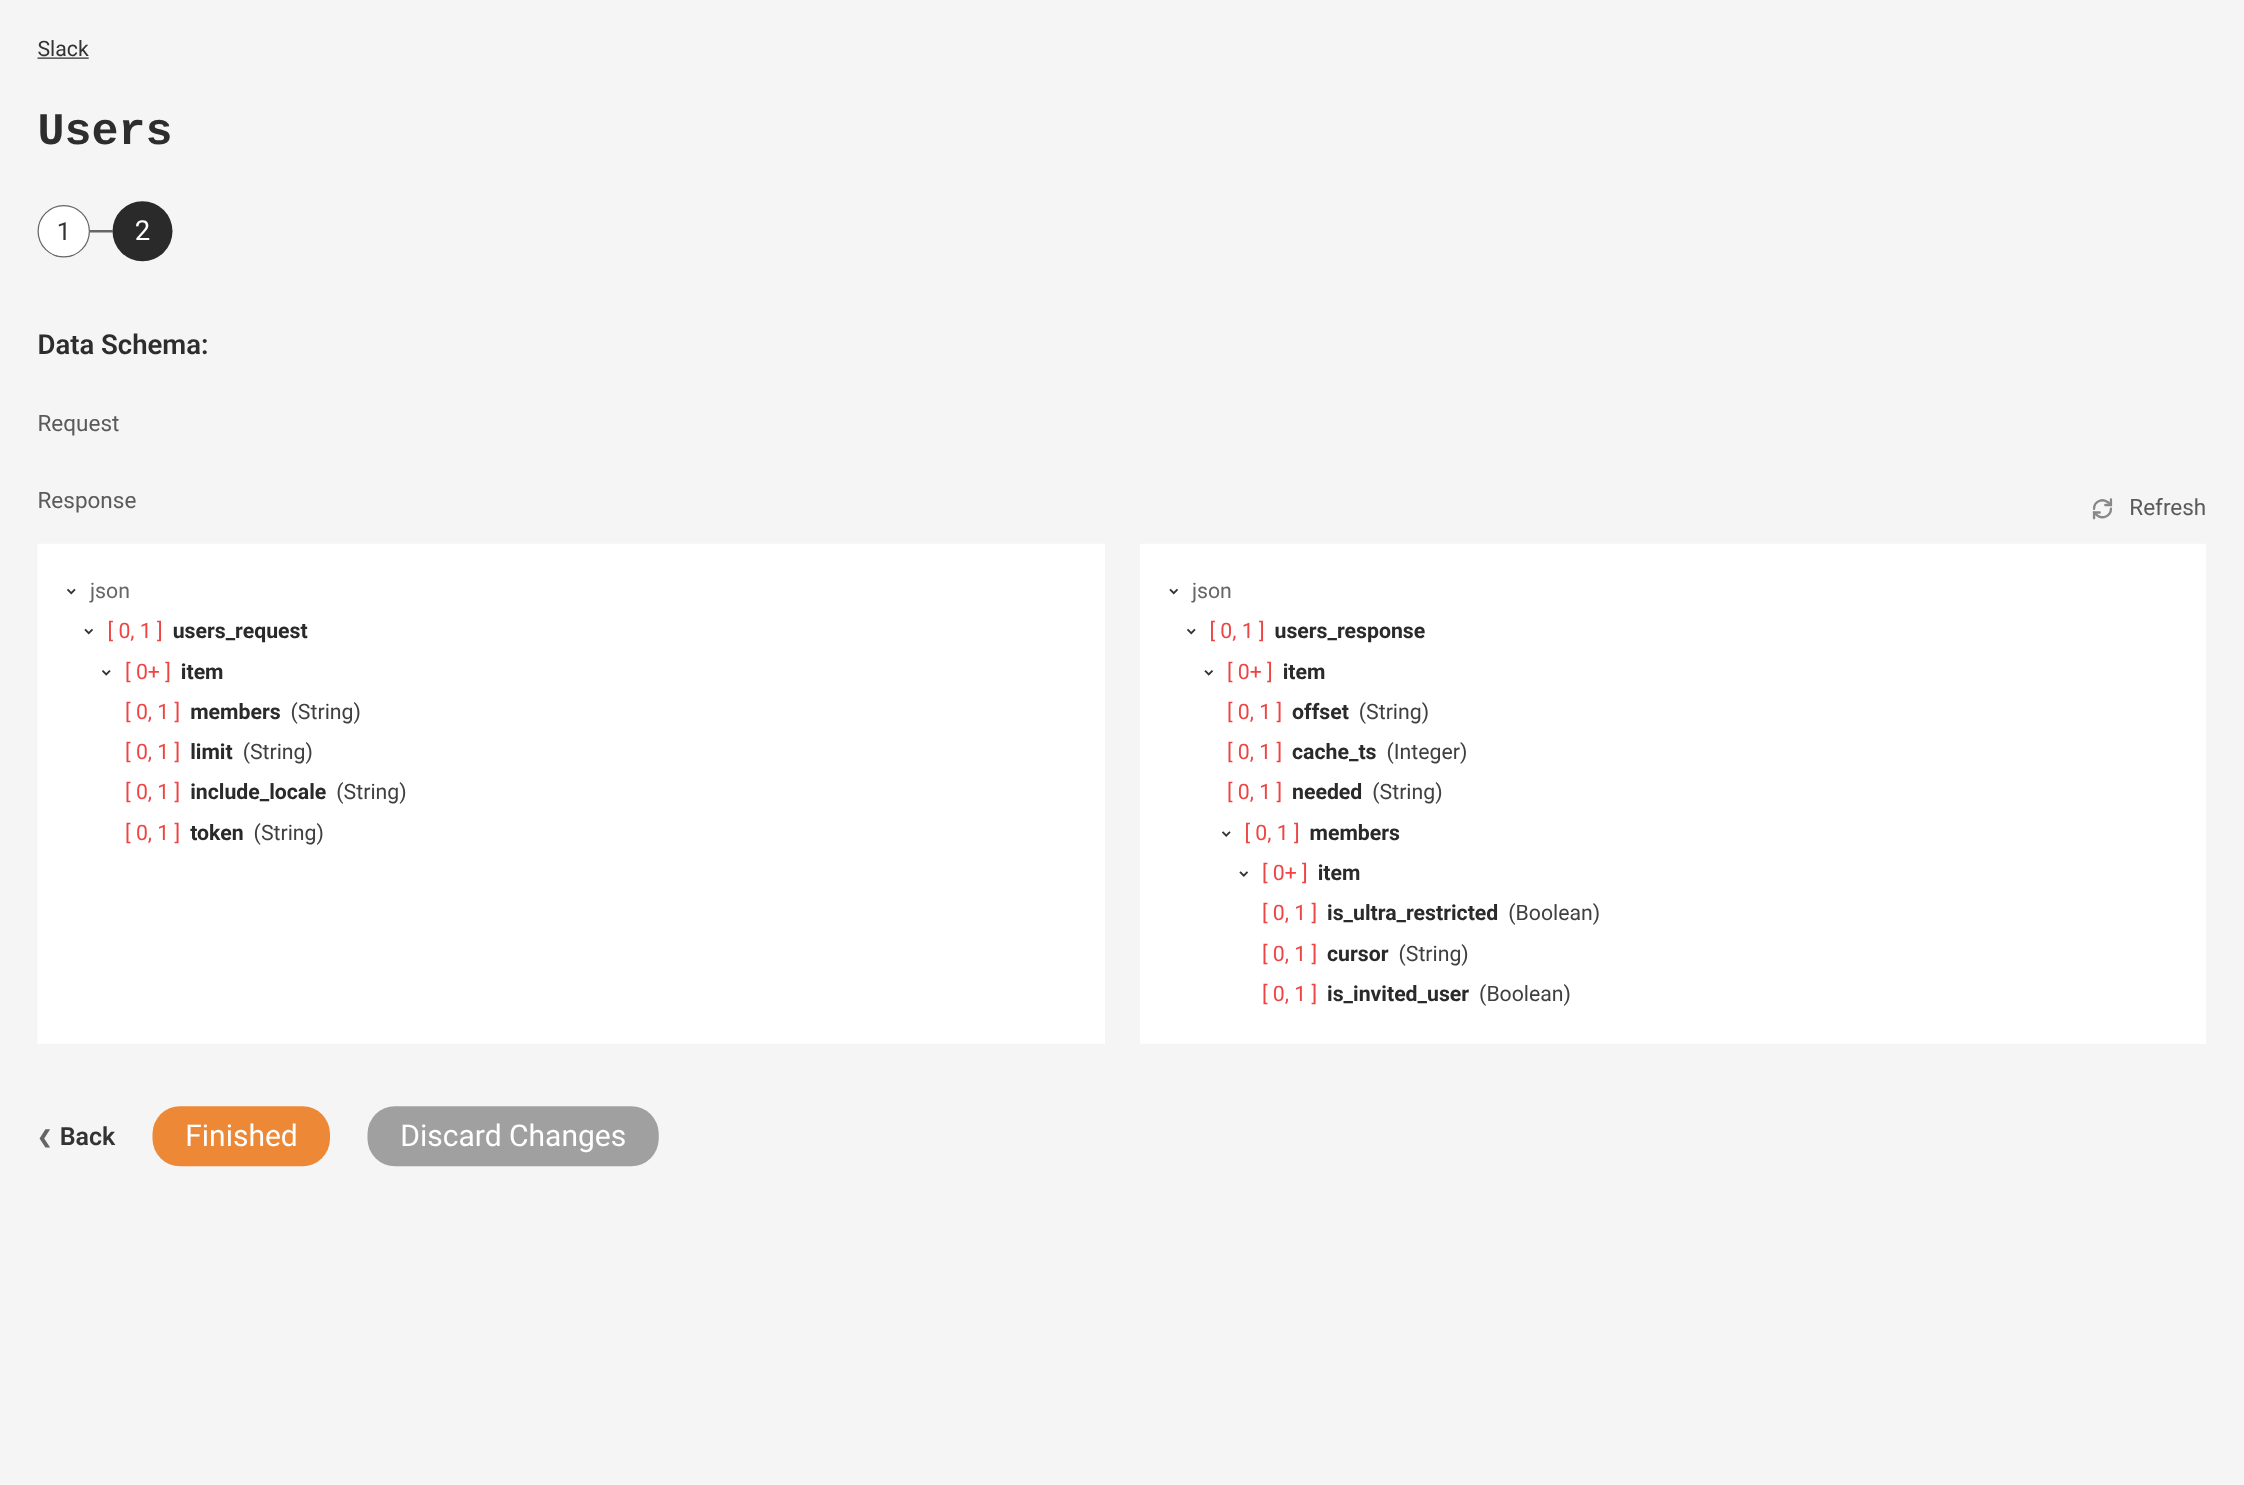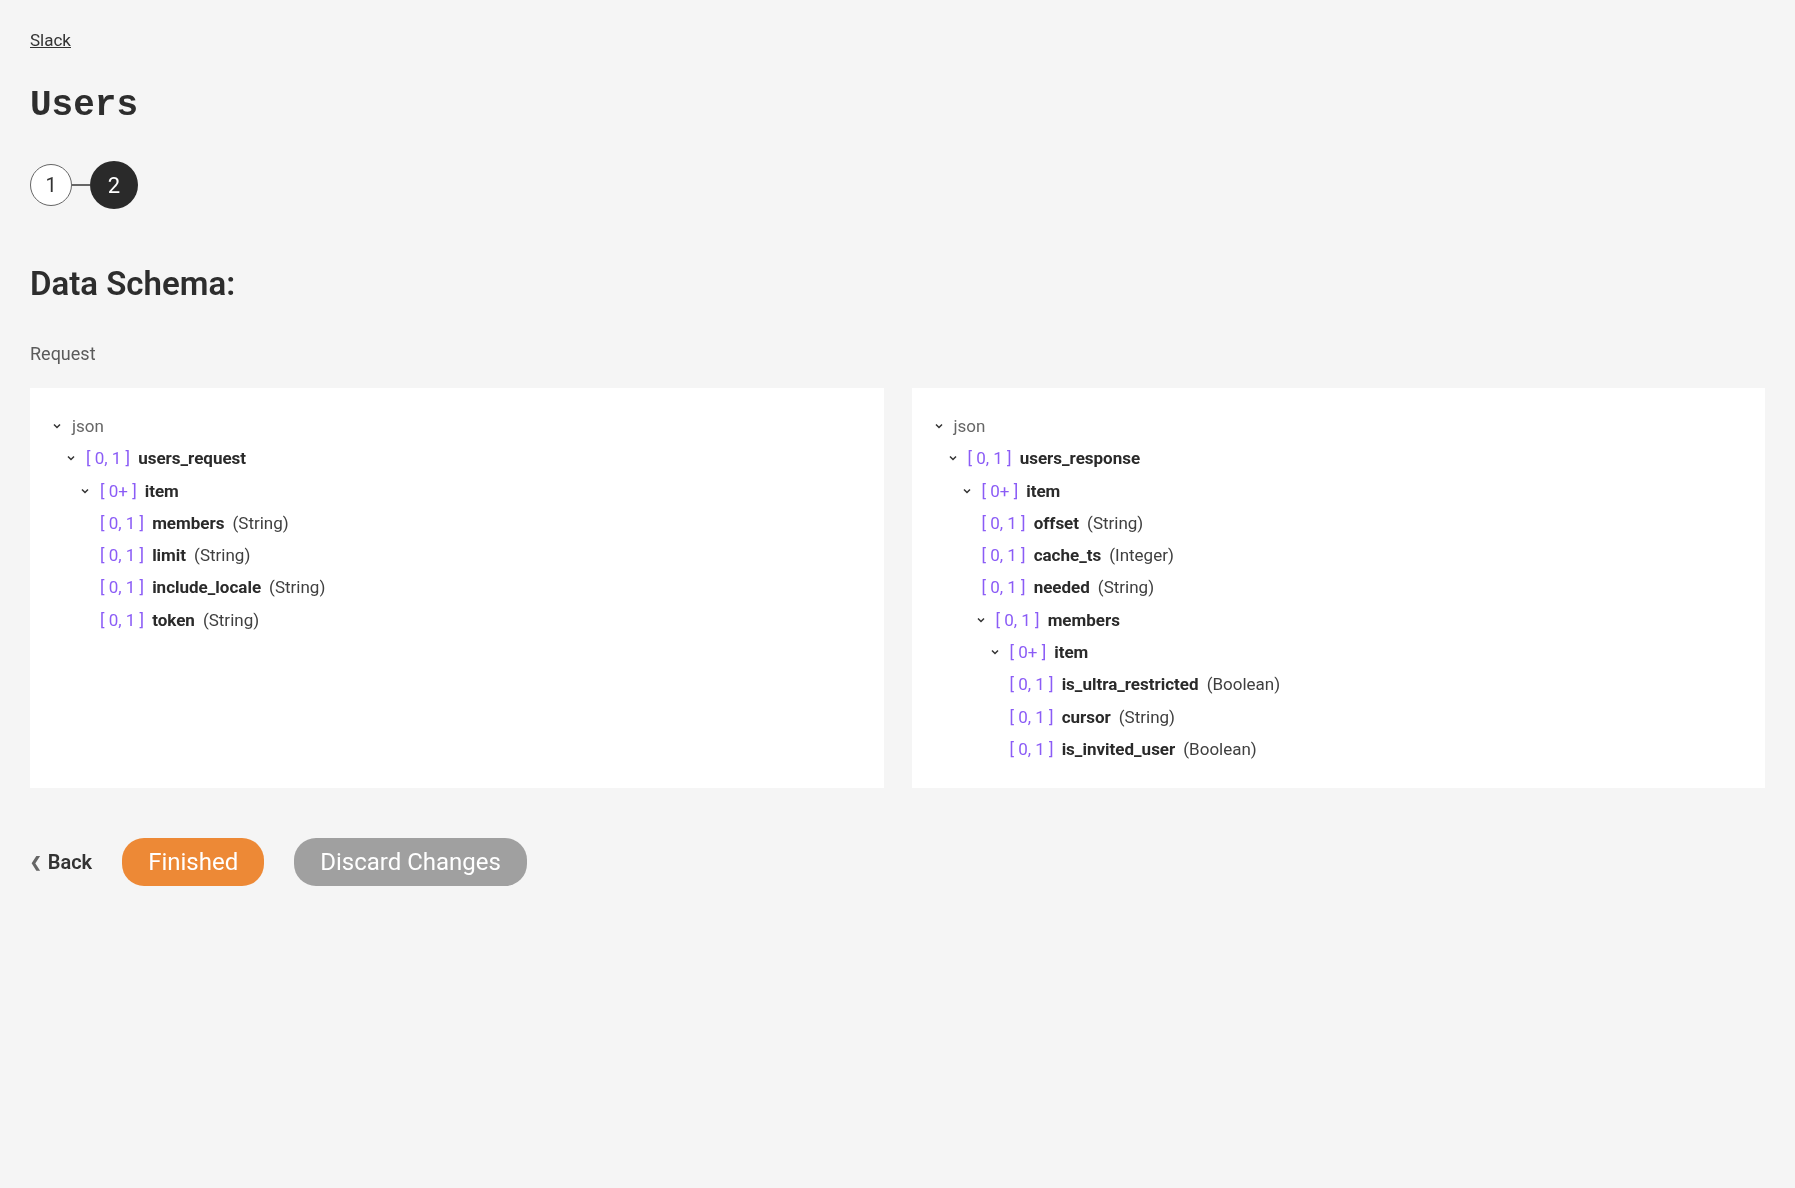--- a/index.html
+++ b/index.html
@@ -62,21 +62,21 @@
       font-size: 22px;
     }
     
     .step-connector {
       width: 18px;
       height: 1.5px;
       background: #666;
     }
     
     .section-title {
-      font-size: 33px;
+      font-size: 22px;
       font-weight: 600;
       margin-top: 55px;
       color: #2d2d2d;
     }
     
     .schema-header-row {
       display: flex;
       align-items: center;
       justify-content: space-between;
       margin-top: 40px;
@@ -174,21 +174,21 @@
       cursor: pointer;
       flex-shrink: 0;
     }
     
     .chevron svg {
       width: 12px;
       height: 12px;
     }
     
     .card {
-      color: #8b5cf6;
+      color: #ef4444;
     }
     
     .field-name {
       font-weight: 700;
       color: #2a2a2a;
     }
     
     .field-type {
       color: #404040;
       font-weight: 400;
@@ -252,20 +252,34 @@
   <div class="step step-inactive">1</div>
   <div class="step-connector"></div>
   <div class="step step-active">2</div>
 </div>
 
 <h2 class="section-title">Data Schema:</h2>
 
 <div class="schema-header-row">
   <div class="labels-row" style="flex:1;">
     <div class="column-label">Request</div>
+    <div style="display:flex; justify-content:space-between; align-items:center;">
+      <div class="column-label">Response</div>
+      <div class="refresh-button">
+        <span class="refresh-icon">
+          <svg viewBox="0 0 24 24" fill="none" stroke="#888" stroke-width="2.5" stroke-linecap="round">
+            <path d="M21 2v6h-6"></path>
+            <path d="M3 12a9 9 0 0 1 15-6.7L21 8"></path>
+            <path d="M3 22v-6h6"></path>
+            <path d="M21 12a9 9 0 0 1-15 6.7L3 16"></path>
+          </svg>
+        </span>
+        <span>Refresh</span>
+      </div>
+    </div>
   </div>
 </div>
 
 <div class="columns">
 
   <div class="column">
     <div class="schema-panel">
       <div class="tree">
         <div class="tree-row indent-1">
           <span class="chevron">

